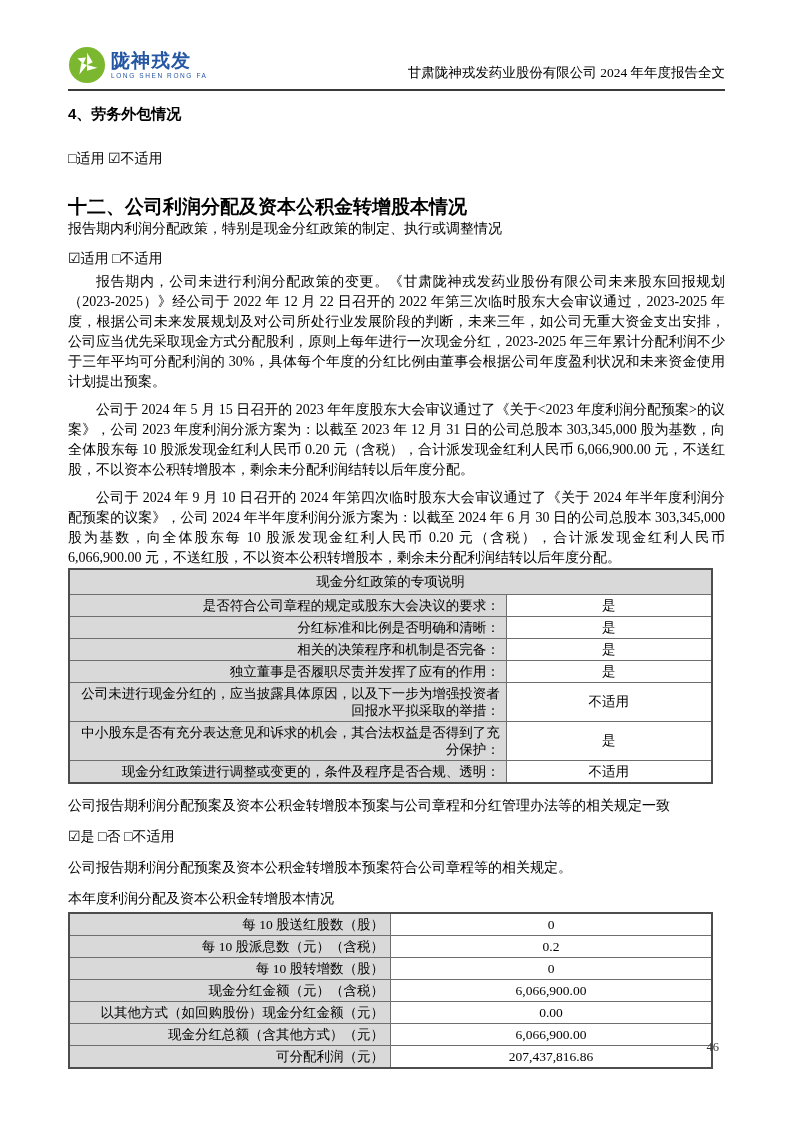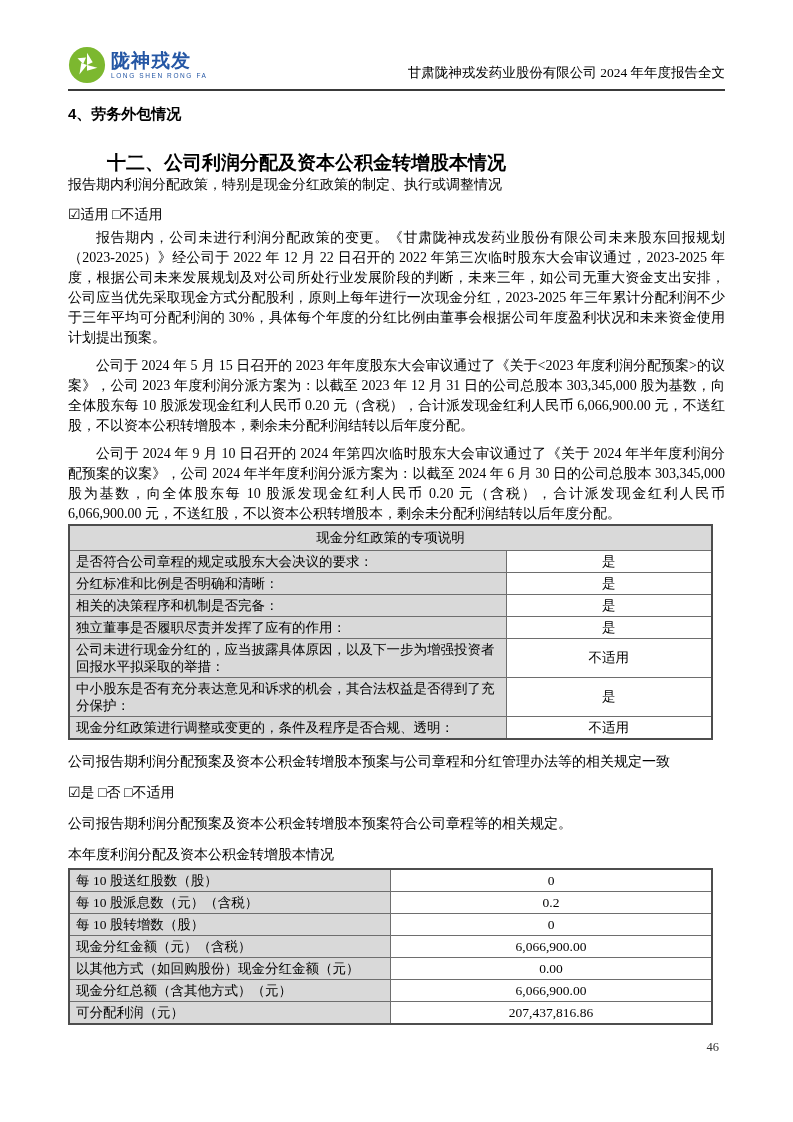--- a/index.html
+++ b/index.html
@@ -52,21 +52,20 @@
     font-weight: bold;
     font-size: 15px;
     margin-top: 14px;
   }
   .check-line { font-size: 14px; margin-top: 26px; }
   .h-large {
     font-family: "Liberation Sans", sans-serif;
     font-weight: bold;
     font-size: 19px;
     margin-top: 26px;
-    margin-left: 39px;
   }
   .plain { font-size: 14px; }
   .check-line2 { font-size: 14px; margin-top: 12px; }
   .para {
     font-size: 14px;
     line-height: 20px;
     text-align: justify;
     text-indent: 2em;
     margin-top: 8px;
   }
@@ -85,21 +84,21 @@
     font-size: 13.5px;
     line-height: 17px;
     padding: 2px 6px;
     vertical-align: middle;
   }
   .thead-cell, .tfoot-cell {
     background: #d9d9d9;
     text-align: center;
     height: 25px;
   }
-  .lbl { background: #d9d9d9; text-align: left; }
+  .lbl { background: #d9d9d9; text-align: right; }
   .val { background: #ffffff; text-align: center; }
   .t1 .lbl { width: 68%; height: 22px; }
   .t2 .lbl { width: 50%; height: 22px; }
 
   .after-line { font-size: 14px; margin-top: 13px; }
   .caption-line { font-size: 14px; margin-top: 13px; margin-bottom: 0; }
 
   .page-number {
     position: absolute;
     top: 1040px;
@@ -127,20 +126,21 @@
         <span class="brand-en">LONG SHEN RONG FA</span>
       </div>
     </div>
     <div class="doc-title">甘肃陇神戎发药业股份有限公司 2024 年年度报告全文</div>
   </div>
   <div class="header-rule"></div>
 
   <div class="content">
 
     <div class="h-small">4、劳务外包情况</div>
+    <div class="check-line">□适用 ☑不适用</div>
 
     <div class="h-large">十二、公司利润分配及资本公积金转增股本情况</div>
     <div class="plain">报告期内利润分配政策，特别是现金分红政策的制定、执行或调整情况</div>
     <div class="check-line2">☑适用 □不适用</div>
 
     <p class="para">报告期内，公司未进行利润分配政策的变更。《甘肃陇神戎发药业股份有限公司未来股东回报规划（2023-2025）》经公司于 2022 年 12 月 22 日召开的 2022 年第三次临时股东大会审议通过，2023-2025 年度，根据公司未来发展规划及对公司所处行业发展阶段的判断，未来三年，如公司无重大资金支出安排，公司应当优先采取现金方式分配股利，原则上每年进行一次现金分红，2023-2025 年三年累计分配利润不少于三年平均可分配利润的 30%，具体每个年度的分红比例由董事会根据公司年度盈利状况和未来资金使用计划提出预案。</p>
     <p class="para">公司于 2024 年 5 月 15 日召开的 2023 年年度股东大会审议通过了《关于&lt;2023 年度利润分配预案&gt;的议案》，公司 2023 年度利润分派方案为：以截至 2023 年 12 月 31 日的公司总股本 303,345,000 股为基数，向全体股东每 10 股派发现金红利人民币 0.20 元（含税），合计派发现金红利人民币 6,066,900.00 元，不送红股，不以资本公积转增股本，剩余未分配利润结转以后年度分配。</p>
     <p class="para">公司于 2024 年 9 月 10 日召开的 2024 年第四次临时股东大会审议通过了《关于 2024 年半年度利润分配预案的议案》，公司 2024 年半年度利润分派方案为：以截至 2024 年 6 月 30 日的公司总股本 303,345,000 股为基数，向全体股东每 10 股派发现金红利人民币 0.20 元（含税），合计派发现金红利人民币 6,066,900.00 元，不送红股，不以资本公积转增股本，剩余未分配利润结转以后年度分配。</p>
 
     <div class="table-wrap1">

